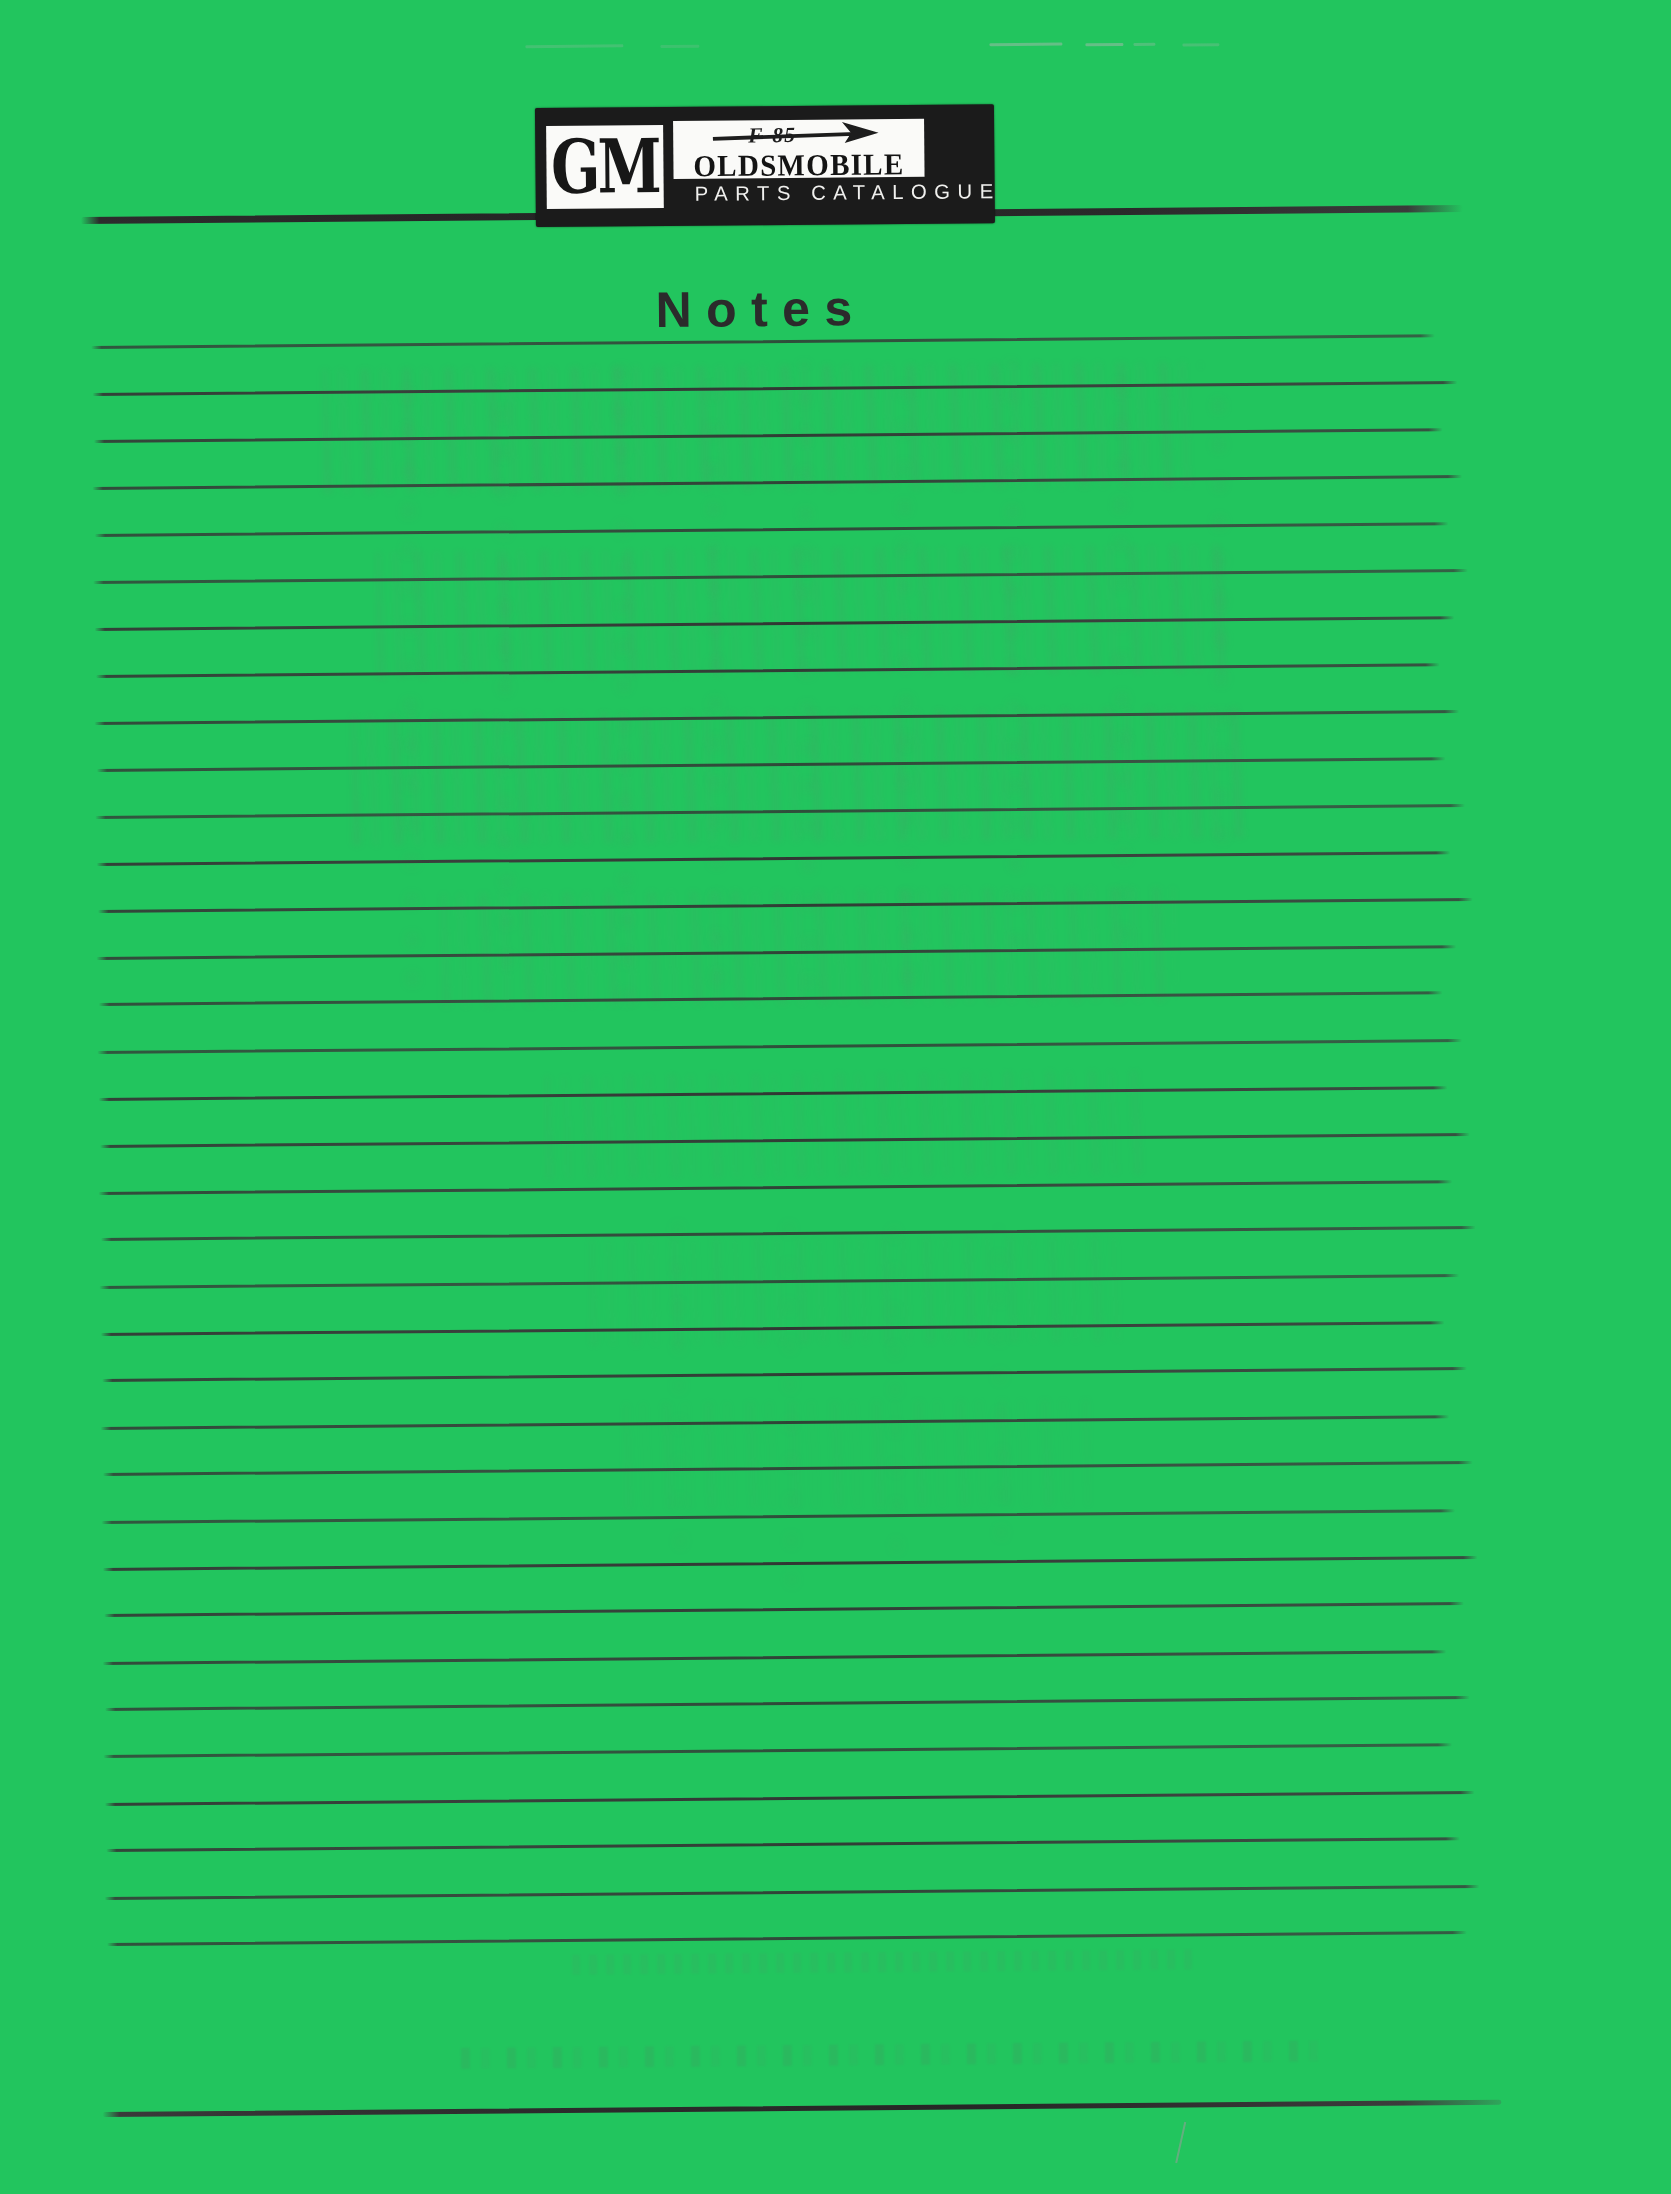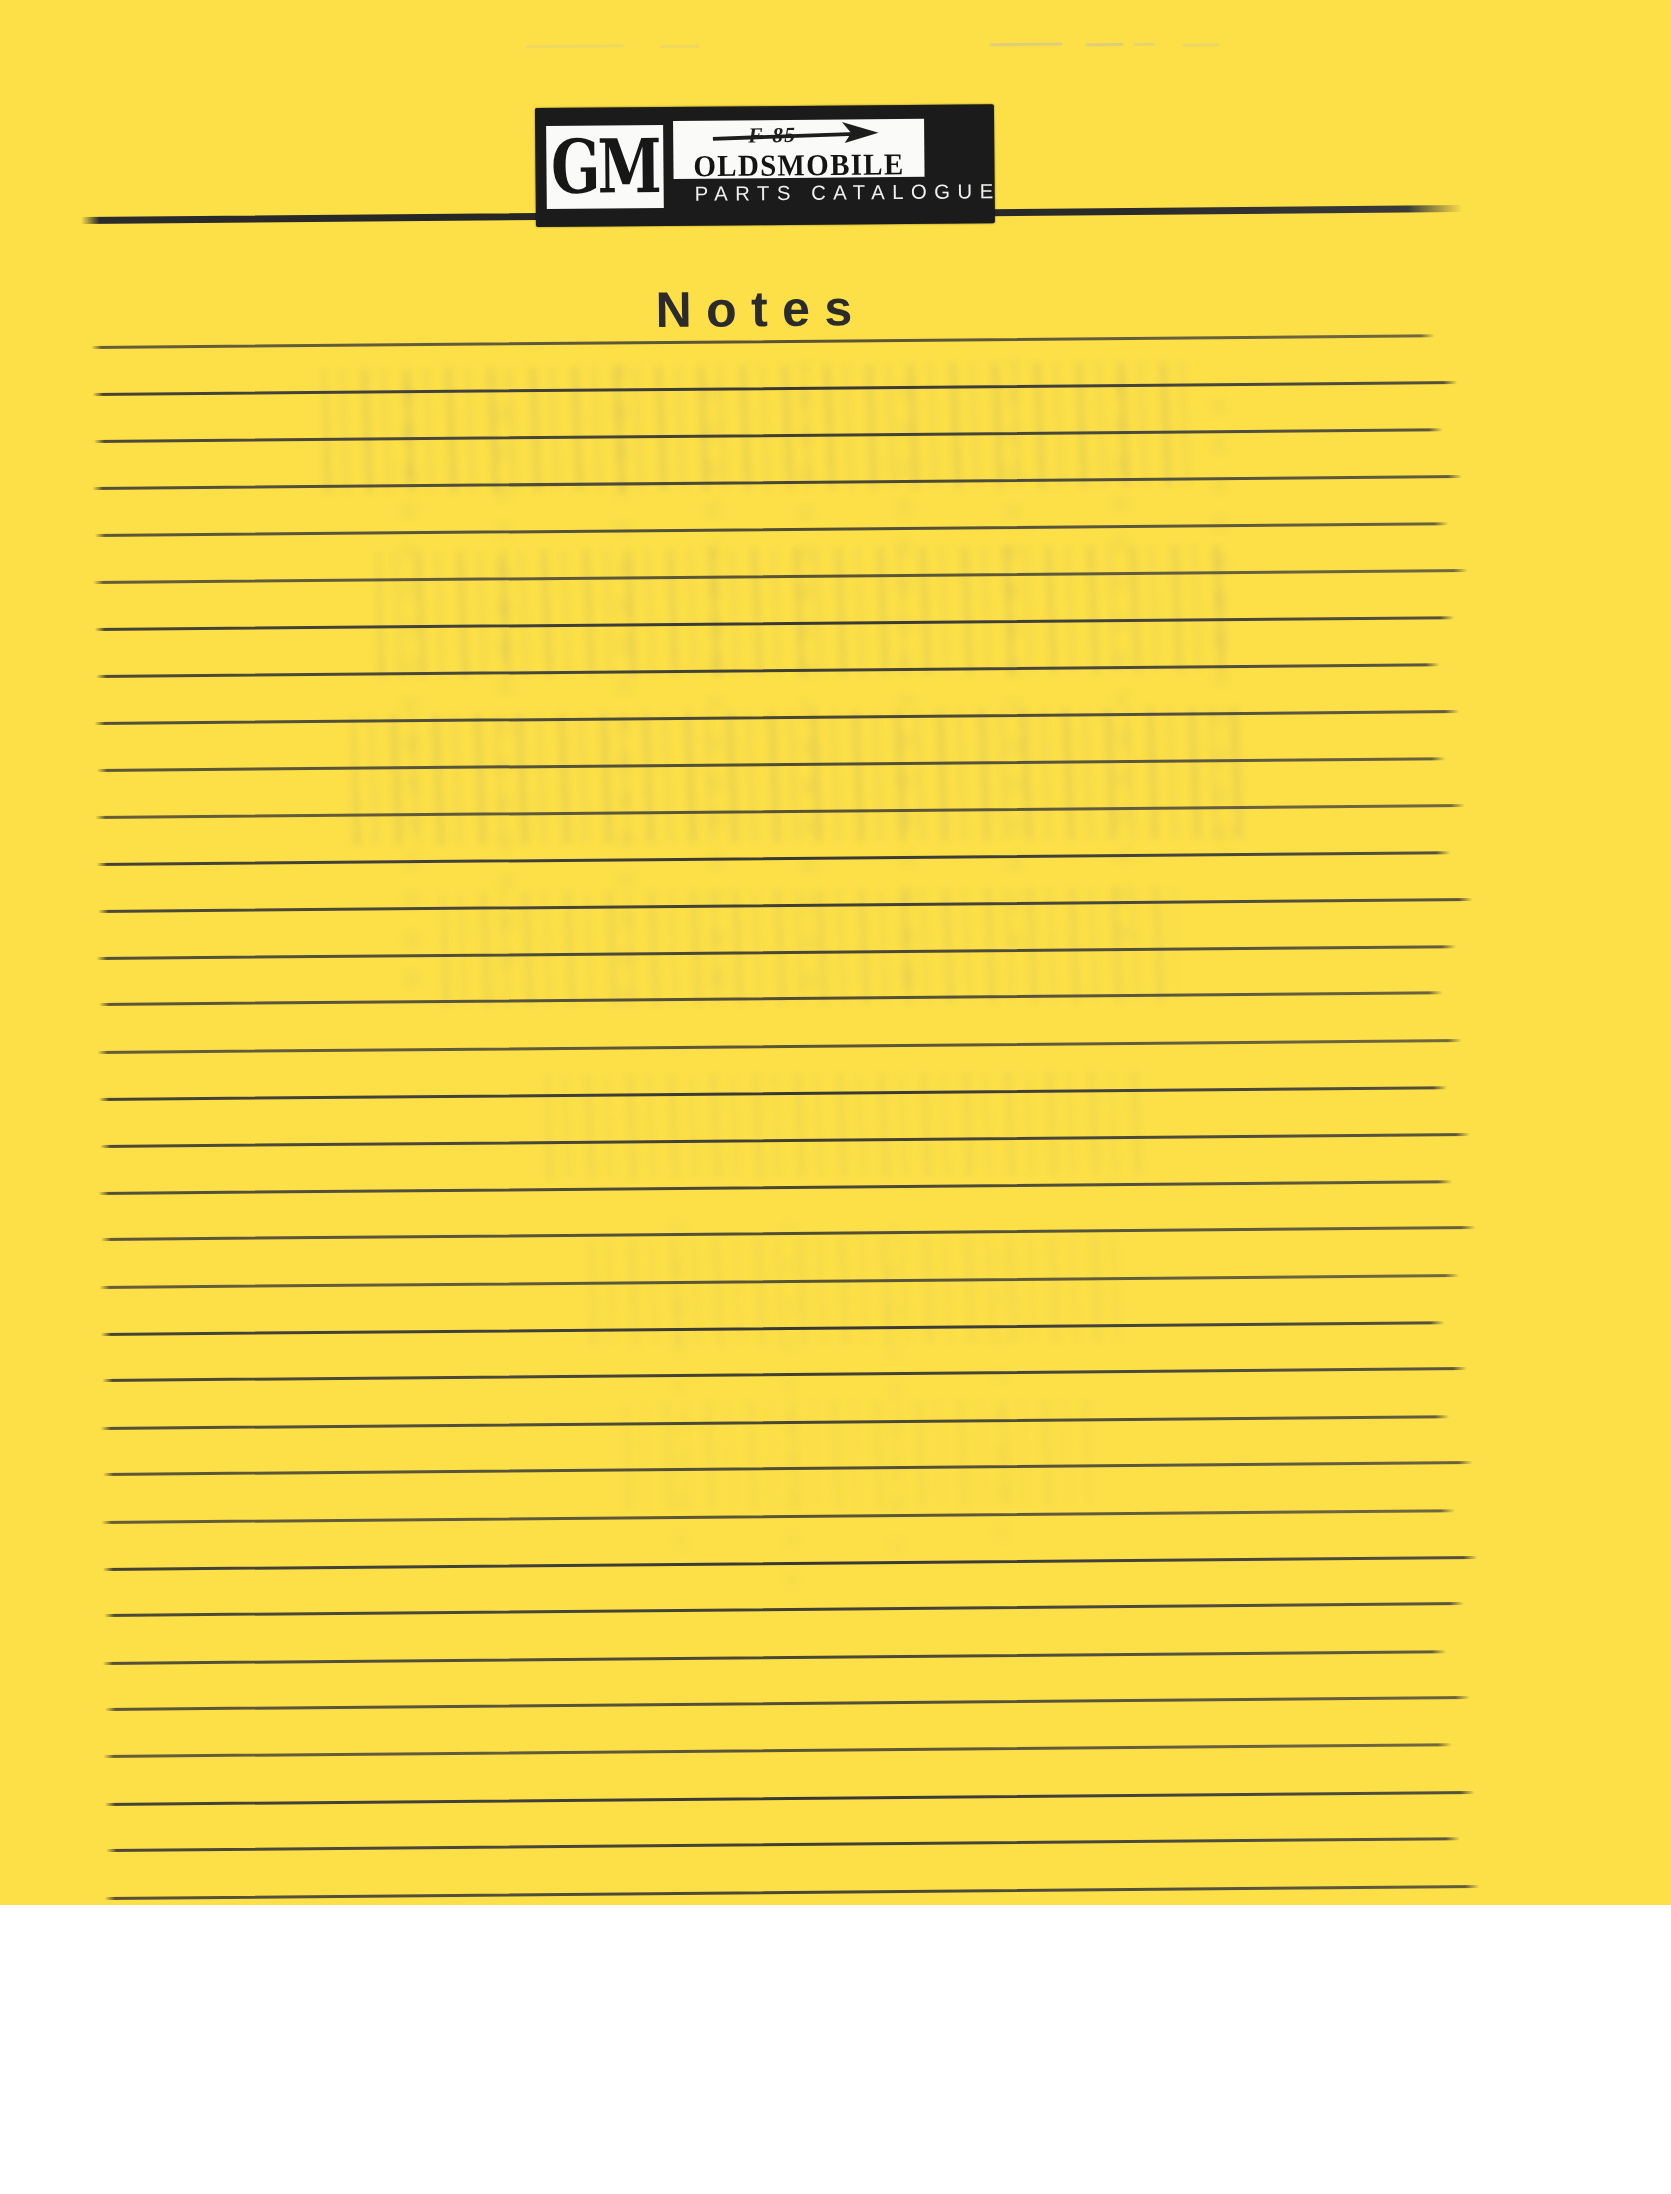--- a/index.html
+++ b/index.html
@@ -1,16 +1,16 @@
 <!DOCTYPE html>
 <html style="font-size:10.5px"><head>
 <meta charset="utf-8">
 <style>
   html,body{margin:0;padding:0;background:#ffffff;}
-  .page{position:relative;width:1672px;height:1905px;background:#fde047;overflow:hidden;
+  .page{position:relative;width:1672px;height:2194px;background:#22c55e;overflow:hidden;
         font-family:"Liberation Sans",sans-serif;}
   .scan{position:absolute;inset:0;transform:rotate(-0.5deg);transform-origin:92px 346px;}
 
   
   .dash{position:absolute;height:2.6px;background:#b9b9b9;opacity:.45;border-radius:1.3px;}
   .d1{left:528px;top:49px;width:98px;opacity:.22;}
   .d2{left:663px;top:50px;width:39px;opacity:.18;}
   .d3{left:992px;top:51px;width:73px;}
   .d4{left:1088px;top:52px;width:38px;}
   .d5{left:1136px;top:52px;width:22px;opacity:.3;}

